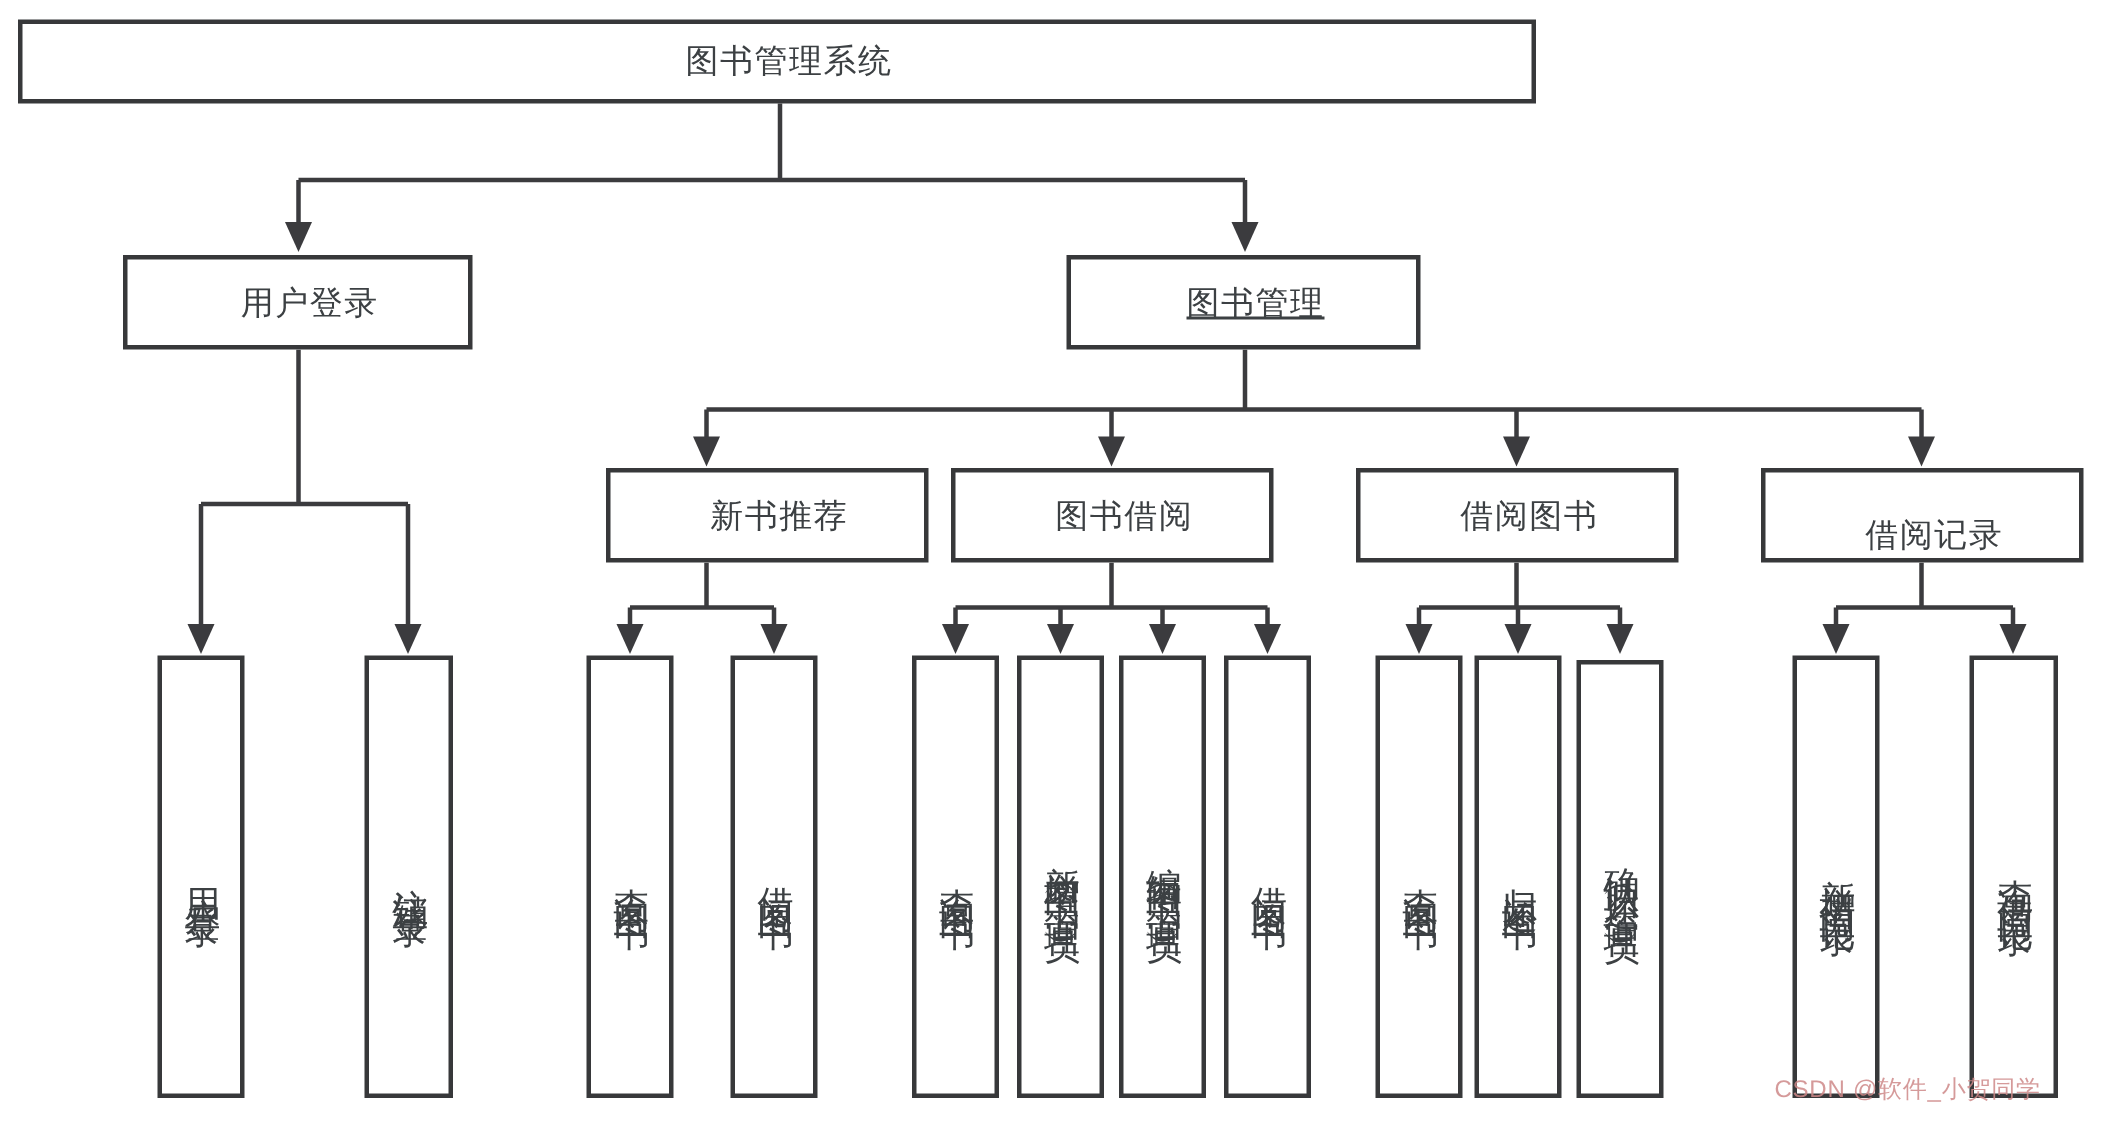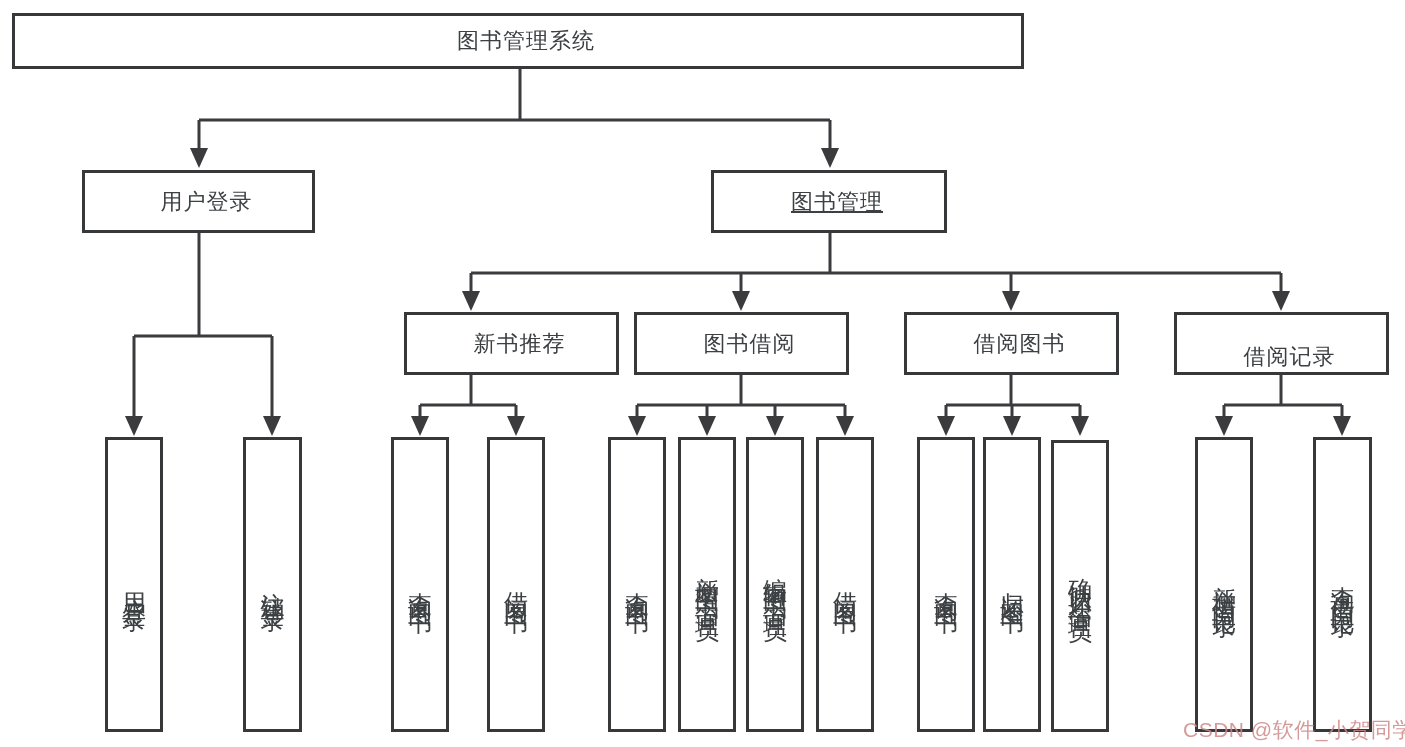--- a/index.html
+++ b/index.html
@@ -12,21 +12,21 @@
     position:absolute;background:#ffffff;border:3px solid #37383a;box-sizing:border-box;
     display:flex;align-items:center;justify-content:center;color:#3c4043;
   }
   .hbox{font-size:22px;letter-spacing:1px;padding-left:16px;}
   .vbox .lbl{
     writing-mode:vertical-rl;text-orientation:mixed;
     font-size:24px;letter-spacing:6px;line-height:1;
   }
   .watermark{
     position:absolute;left:1183px;top:716px;width:215px;
-    font-size:21px;color:rgba(206,136,136,0.85);letter-spacing:0.5px;
+    font-size:16px;color:rgba(206,136,136,0.85);letter-spacing:0.5px;
     white-space:nowrap;z-index:5;
   }
 </style>
 </head>
 <body>
 
 <div class="canvas">
 
   <svg class="connectors" width="1405" height="747" viewBox="0 0 1405 747">
     <g stroke="#3b3b3e" stroke-width="3" fill="none">

